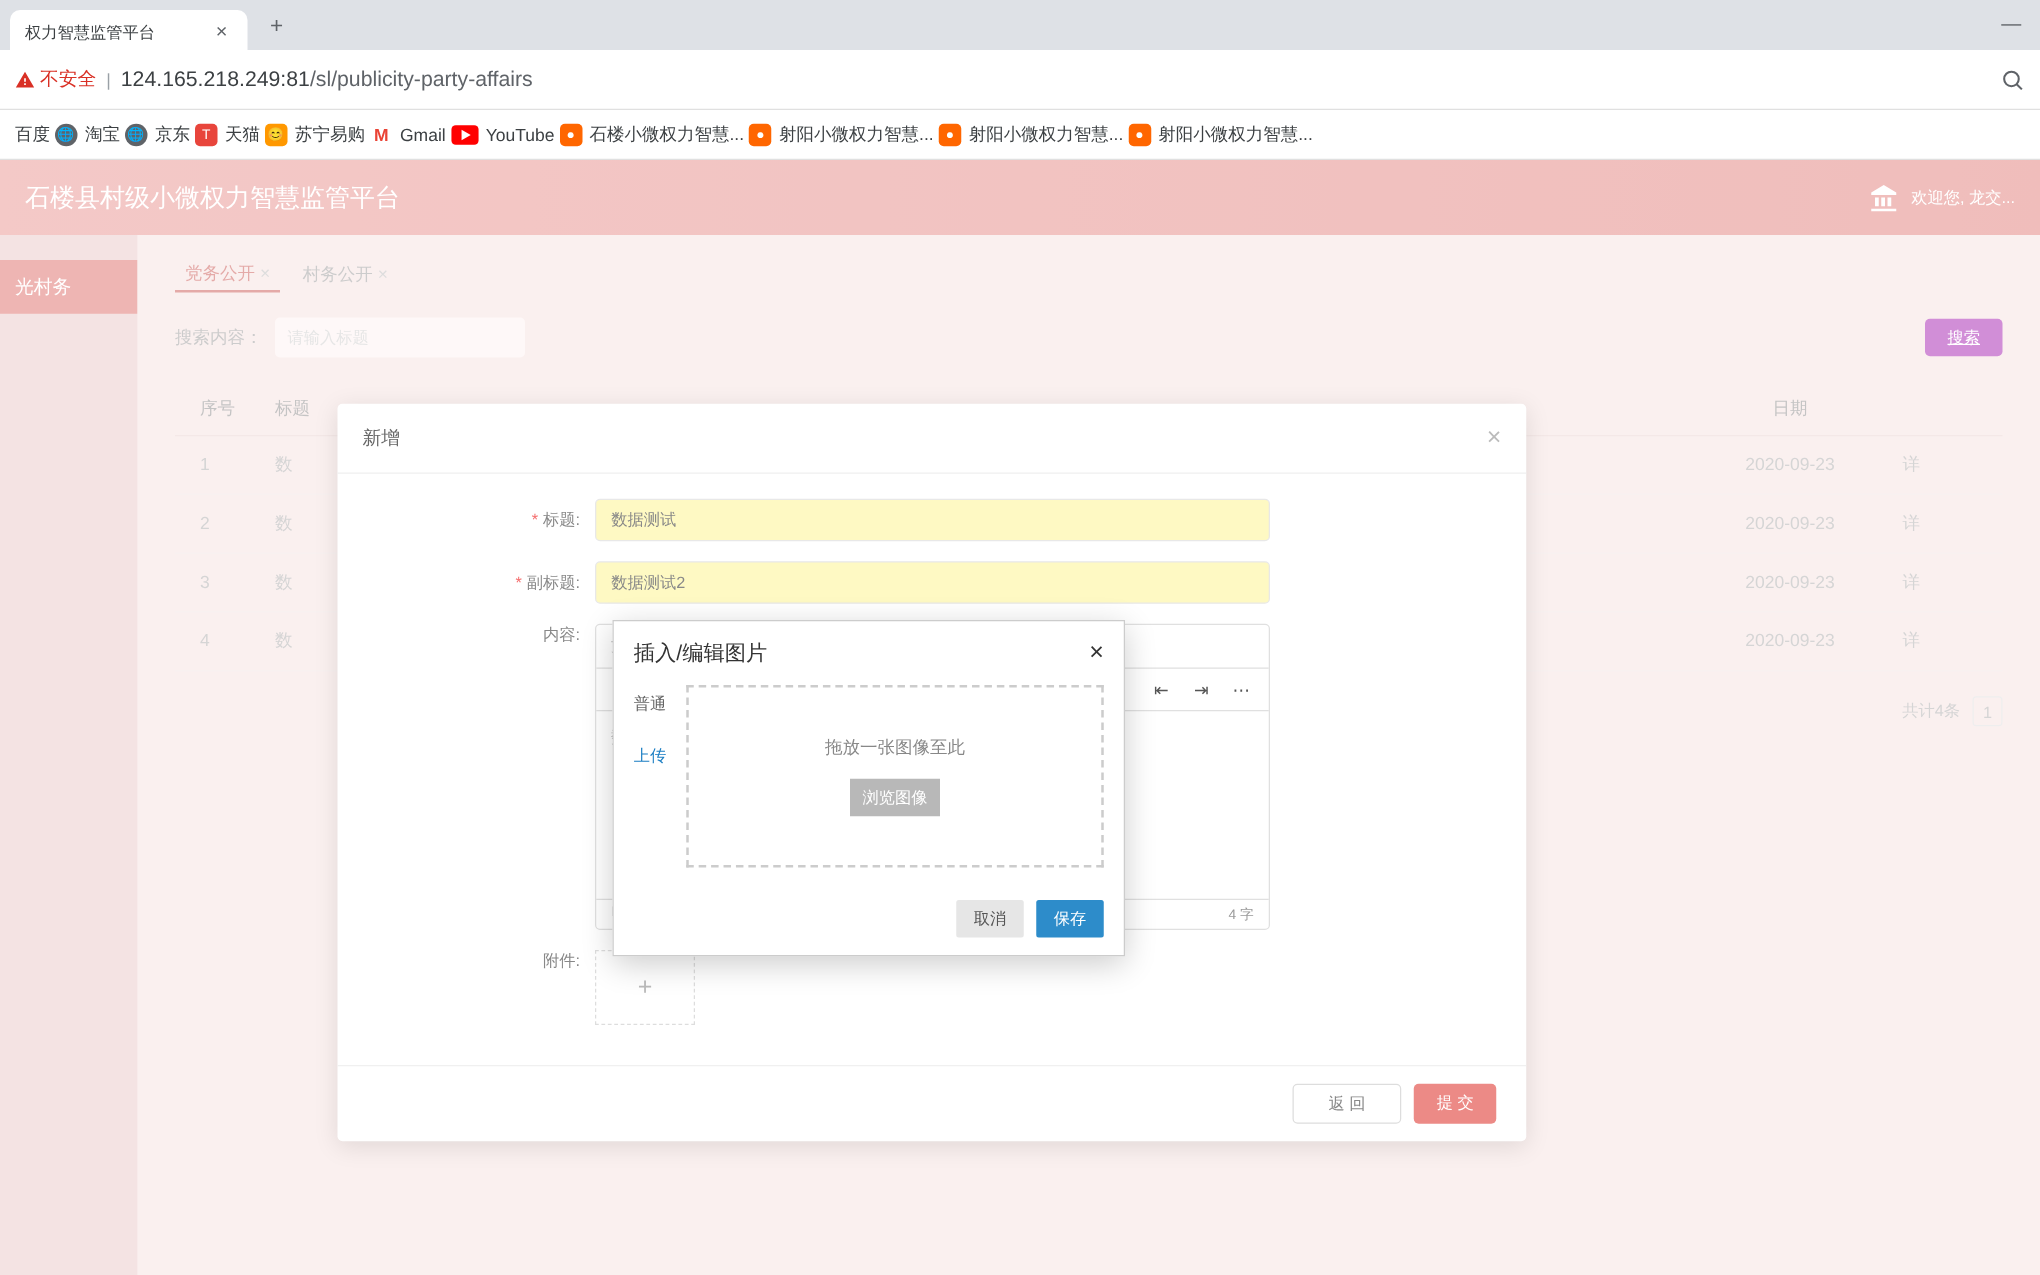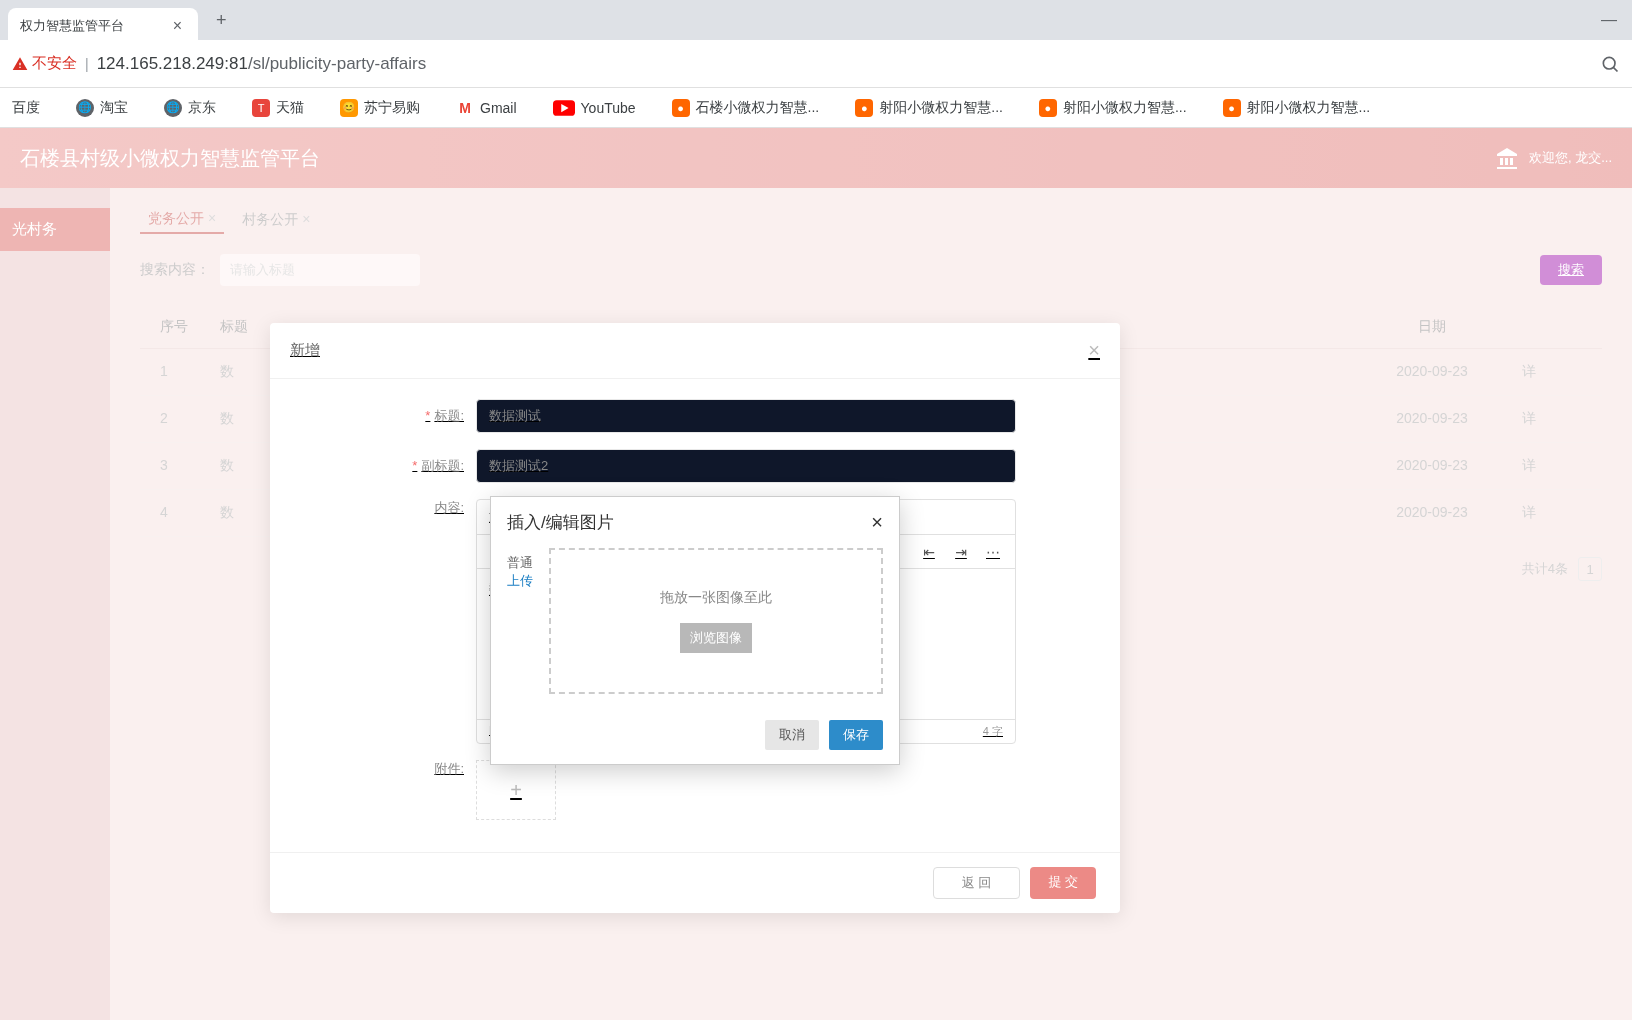--- a/index.html
+++ b/index.html
@@ -15,21 +15,21 @@
 .window-ctrl { width: 46px; height: 40px; display: flex; align-items: center; justify-content: center; font-size: 16px; color: #5f6368; }
 
 .address-bar-row { display: flex; align-items: center; height: 48px; background: #fff; border-bottom: 1px solid #e0e0e0; padding: 0 12px; gap: 8px; }
 .security-badge { color: #d93025; font-size: 15px; display: flex; align-items: center; gap: 4px; }
 .address-sep { color: #9aa0a6; }
 .url-text { font-size: 17px; color: #3c4043; }
 .url-path { color: #5f6368; }
 .addr-right { margin-left: auto; display: flex; gap: 14px; color: #5f6368; }
 .search-icon-svg { width: 20px; height: 20px; }
 
-.bookmarks-bar { display: flex; align-items: center; height: 40px; background: #fff; padding: 0 12px; gap: 36px; border-bottom: 1px solid #e0e0e0; overflow: hidden; }
+.bookmarks-bar { display: flex; align-items: center; height: 40px; background: #fff; padding: 0 12px; gap: 4px; border-bottom: 1px solid #e0e0e0; overflow: hidden; }
 .bookmark-item { display: flex; align-items: center; gap: 6px; font-size: 14px; color: #3c4043; cursor: pointer; white-space: nowrap; }
 .bm-icon { width: 18px; height: 18px; border-radius: 4px; display: inline-flex; align-items: center; justify-content: center; font-size: 11px; color: #fff; flex-shrink: 0; }
 .bm-globe { background: #5f6368; border-radius: 50%; }
 .bm-red { background: #e8453c; }
 .bm-orange { background: #ff9800; }
 .bm-gmail { color: #ea4335; font-weight: bold; font-size: 14px; }
 .bm-yt { color: #ff0000; width: 22px; }
 .bm-b { background: #ff6600; }
 
 
@@ -61,50 +61,50 @@
 .col-date { width: 180px; text-align: center; }
 .col-op { width: 80px; }
 .table-row { display: flex; padding: 14px 0; color: #aaa; font-size: 14px; border-bottom: 1px solid #f0e2e1; }
 .pagination { display: flex; justify-content: flex-end; padding: 20px 30px; gap: 10px; color: #aaa; font-size: 13px; align-items: center; }
 .page-box { border: 1px solid #ddd; width: 24px; height: 24px; display: flex; align-items: center; justify-content: center; border-radius: 3px; }
 
 
 .dim-overlay { position: absolute; inset: 0; background: rgba(255,255,255,0.5); }
 
 
-.modal-1 { position: absolute; left: 270px; top: 195px; width: 850px; height: 590px; background: #fff; border-radius: 4px; box-shadow: 0 4px 20px rgba(0,0,0,0.1); text-decoration: underline; }
+.modal-1 { position: absolute; left: 270px; top: 195px; width: 951px; height: 590px; background: #fff; border-radius: 4px; box-shadow: 0 4px 20px rgba(0,0,0,0.1); }
 .modal-1-header { display: flex; align-items: center; padding: 16px 20px; border-bottom: 1px solid #f0f0f0; }
 .modal-1-title { font-size: 15px; color: #666; }
 .modal-1-close { margin-left: auto; font-size: 20px; color: #bbb; cursor: pointer; }
 .modal-1-body { padding: 20px 36px 0; }
 .form-row { display: flex; align-items: center; margin-bottom: 16px; }
 .form-label { width: 170px; text-align: right; color: #888; font-size: 13px; padding-right: 12px; }
 .req { color: #f56c6c; margin-right: 4px; }
-.form-input { flex: 1; height: 34px; border: 1px solid #e8e8e8; border-radius: 4px; padding: 0 12px; color: #888; font-size: 13px; display: flex; align-items: center; background: #0f172a; max-width: 540px; }
+.form-input { flex: 1; height: 34px; border: 1px solid #e8e8e8; border-radius: 4px; padding: 0 12px; color: #888; font-size: 13px; display: flex; align-items: center; background: #fef9c3; max-width: 540px; }
 .form-row.top { align-items: flex-start; }
 
 .rte-wrap { max-width: 540px; flex: 1; border: 1px solid #e0e0e0; border-radius: 4px; }
 .rte-menubar { display: flex; gap: 16px; padding: 8px 12px; font-size: 13px; color: #666; border-bottom: 1px solid #e0e0e0; }
 .rte-toolbar { display: flex; gap: 12px; padding: 6px 12px; border-bottom: 1px solid #e0e0e0; min-height: 34px; align-items: center; }
 .rte-tool { color: #555; cursor: pointer; width: 20px; text-align: center; font-size: 14px; }
 .rte-content { padding: 12px; min-height: 150px; font-size: 14px; color: #555; }
 .rte-footer { padding: 4px 12px; font-size: 11px; color: #999; display: flex; justify-content: space-between; border-top: 1px solid #e0e0e0; }
 
 .attach-box { width: 80px; height: 60px; border: 1px dashed #ddd; display: flex; align-items: center; justify-content: center; color: #bbb; font-size: 20px; cursor: pointer; }
 
 .modal-1-footer { position: absolute; bottom: 0; left: 0; right: 0; padding: 14px 24px; border-top: 1px solid #f0f0f0; display: flex; justify-content: flex-end; gap: 10px; }
 .btn-back { border: 1px solid #ddd; padding: 6px 28px; border-radius: 4px; color: #888; font-size: 13px; cursor: pointer; }
 .btn-submit { background: #ec8a86; color: #fff; padding: 6px 18px; border-radius: 4px; font-size: 13px; cursor: pointer; }
 
 
 .modal-2 { position: absolute; left: 490px; top: 368px; width: 410px; background: #fff; border: 1px solid #ccc; box-shadow: 0 6px 24px rgba(0,0,0,0.2); z-index: 10; }
 .modal-2-header { display: flex; align-items: center; padding: 14px 16px; font-size: 17px; color: #333; }
 .modal-2-close { margin-left: auto; font-size: 20px; color: #333; cursor: pointer; font-weight: 300; }
 .modal-2-body { display: flex; padding: 0 16px 16px; gap: 16px; }
-.m2-tabs { display: flex; flex-direction: column; gap: 0; padding-top: 6px; }
+.m2-tabs { display: flex; flex-direction: column; gap: 24px; padding-top: 6px; }
 .m2-tab { font-size: 13px; color: #666; cursor: pointer; }
 .m2-tab.active { color: #1b7ec3; }
 .dropzone { flex: 1; border: 2px dashed #ccc; min-height: 146px; display: flex; flex-direction: column; align-items: center; justify-content: center; gap: 16px; }
 .drop-text { color: #888; font-size: 14px; }
 .browse-btn { background: #b8b8b8; color: #fff; padding: 6px 10px; font-size: 13px; border: none; cursor: pointer; position: relative; }
 .cursor-hand { position: absolute; left: -8px; bottom: -10px; font-size: 14px; pointer-events: none; }
 .modal-2-footer { padding: 10px 16px 14px; display: flex; justify-content: flex-end; gap: 10px; }
 .btn-cancel { background: #e6e6e6; color: #555; padding: 6px 14px; font-size: 13px; border: none; cursor: pointer; border-radius: 2px; }
 .btn-save { background: #2d8cca; color: #fff; padding: 6px 14px; font-size: 13px; border: none; cursor: pointer; border-radius: 2px; }
 </style>

